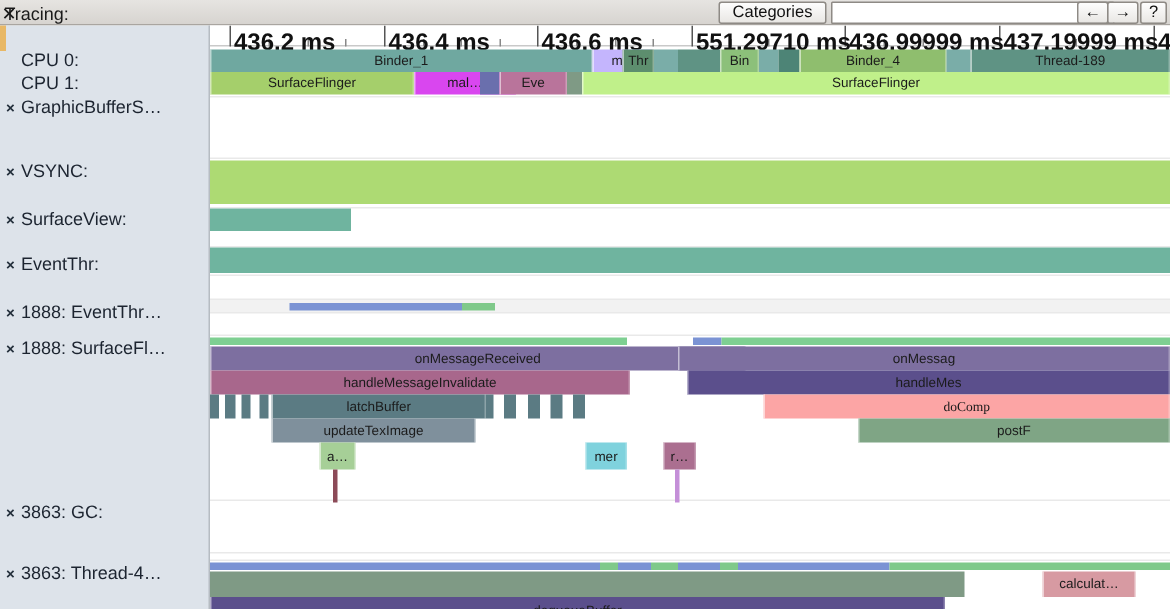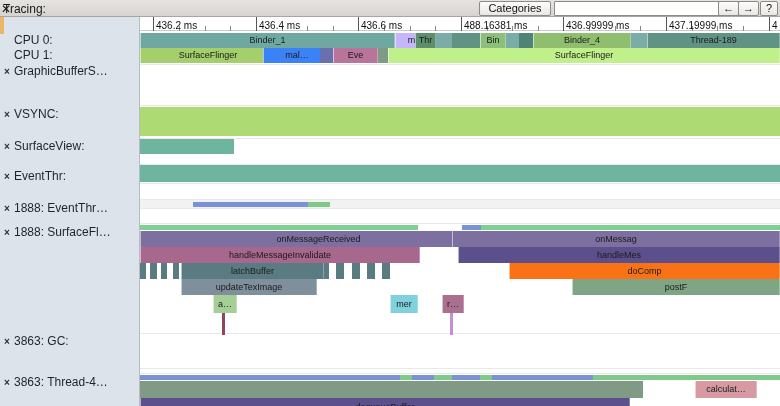--- a/index.html
+++ b/index.html
@@ -76,22 +76,22 @@
     background:#ffffff;border-bottom:1px solid #c9c9c9;
     box-sizing:border-box;
   }
   .ruler .tickmaj{
     position:absolute;top:0;width:1px;height:14px;background:#555;
   }
   .ruler .tickmin{
     position:absolute;top:9px;width:1px;height:5px;background:#888;
   }
   .ruler .rlabel{
-    position:absolute;top:3px;font-size:10px;color:#111;
-    white-space:nowrap;padding-left:2px;
+    position:absolute;top:3px;font-size:16px;color:#111;
+    white-space:nowrap;padding-left:2px;font-weight:bold;
   }
 
   .rowsep{position:absolute;left:0;width:640px;height:1px;background:#e9e9e9;}
   .slice{
     position:absolute;box-sizing:border-box;
     font-size:9px;line-height:1;color:#1b1b1b;
     text-align:center;overflow:hidden;white-space:nowrap;
     border-left:1px solid rgba(255,255,255,.55);
     border-right:1px solid rgba(255,255,255,.3);
     display:flex;align-items:center;justify-content:center;
@@ -153,21 +153,21 @@
         <div class="tickmin" style="left: 398px;"></div>
         <div class="tickmin" style="left: 449px;"></div>
         <div class="tickmin" style="left: 475px;"></div>
         <div class="tickmin" style="left: 500px;"></div>
         <div class="tickmin" style="left: 552px;"></div>
         <div class="tickmin" style="left: 577px;"></div>
         <div class="tickmin" style="left: 603px;"></div>
         <div class="rlabel" style="left: 14px;">436.2 ms</div>
         <div class="rlabel" style="left: 117px;">436.4 ms</div>
         <div class="rlabel" style="left: 219px;">436.6 ms</div>
-        <div class="rlabel" style="left: 322px;">488.16381 ms</div>
+        <div class="rlabel" style="left: 322px;">551.29710 ms</div>
         <div class="rlabel" style="left: 424px;">436.99999 ms</div>
         <div class="rlabel" style="left: 527px;">437.19999 ms</div>
         <div class="rlabel" style="left: 630px;">4</div>
       </div>
   <div class="slice" style="left: 0px; width: 255px; top: 16px; height: 15px; background: rgb(111, 168, 160);">
         <span>Binder_1</span>
       </div>
       <div class="slice" style="left: 255px; width: 40px; top: 16px; height: 15px; background: #c4b5fd;">
         <span>mal</span>
       </div>
@@ -184,21 +184,21 @@
       <div class="slice" style="left: 393px; width: 98px; top: 16px; height: 15px; background: rgb(143, 190, 110);">
         <span>Binder_4</span>
       </div>
       <div class="slice nolabel" style="left: 491px; width: 16px; top: 16px; height: 15px; background: rgb(122, 173, 168);"></div>
       <div class="slice" style="left: 507px; width: 133px; top: 16px; height: 15px; background: rgb(95, 147, 132);">
         <span>Thread-189</span>
       </div>
       <div class="slice" style="left: 0px; width: 136px; top: 31px; height: 15px; background: rgb(165, 207, 107);">
         <span>SurfaceFlinger</span>
       </div>
-      <div class="slice" style="left: 123px; width: 68px; top: 31px; height: 15px; background: #3b82f6;">
+      <div class="slice" style="left: 136px; width: 68px; top: 31px; height: 15px; background: #d946ef;">
         <span>mal…</span>
       </div>
       <div class="slice nolabel" style="left: 180px; width: 13px; top: 31px; height: 15px; background: rgb(106, 111, 173);"></div>
       <div class="slice" style="left: 193px; width: 45px; top: 31px; height: 15px; background: rgb(185, 116, 155);">
         <span>Eve</span>
       </div>
       <div class="slice nolabel" style="left: 238px; width: 10px; top: 31px; height: 15px; background: rgb(127, 154, 133);"></div>
       <div class="slice" style="left: 248px; width: 392px; top: 31px; height: 15px; background: rgb(192, 240, 138);">
         <span>SurfaceFlinger</span>
       </div>
@@ -240,21 +240,21 @@
       <div class="slice nolabel" style="left: 21px; width: 6px; top: 246px; height: 16px; background: rgb(91, 123, 131);"></div>
       <div class="slice nolabel" style="left: 33px; width: 6px; top: 246px; height: 16px; background: rgb(91, 123, 131);"></div>
       <div class="slice" style="left: 41px; width: 143px; top: 246px; height: 16px; background: rgb(91, 123, 131);">
         <span>latchBuffer</span>
       </div>
       <div class="slice nolabel" style="left: 184px; width: 5px; top: 246px; height: 16px; background: rgb(91, 123, 131);"></div>
       <div class="slice nolabel" style="left: 196px; width: 8px; top: 246px; height: 16px; background: rgb(91, 123, 131);"></div>
       <div class="slice nolabel" style="left: 212px; width: 8px; top: 246px; height: 16px; background: rgb(91, 123, 131);"></div>
       <div class="slice nolabel" style="left: 227px; width: 8px; top: 246px; height: 16px; background: rgb(91, 123, 131);"></div>
       <div class="slice nolabel" style="left: 242px; width: 8px; top: 246px; height: 16px; background: rgb(91, 123, 131);"></div>
-      <div class="slice" style="left: 369px; width: 271px; top: 246px; height: 16px; background: #f97316;">
+      <div class="slice" style="left: 369px; width: 271px; top: 246px; height: 16px; background: #fca5a5; font-family: Liberation Serif, serif;">
         <span>doComp</span>
       </div>
       <div class="slice" style="left: 41px; width: 136px; top: 262px; height: 16px; background: rgb(127, 144, 156);">
         <span>updateTexImage</span>
       </div>
       <div class="slice" style="left: 432px; width: 208px; top: 262px; height: 16px; background: rgb(127, 165, 133);">
         <span>postF</span>
       </div>
       <div class="slice" style="left: 73px; width: 24px; top: 278px; height: 18px; background: rgb(166, 207, 151);">
         <span>a…</span>

